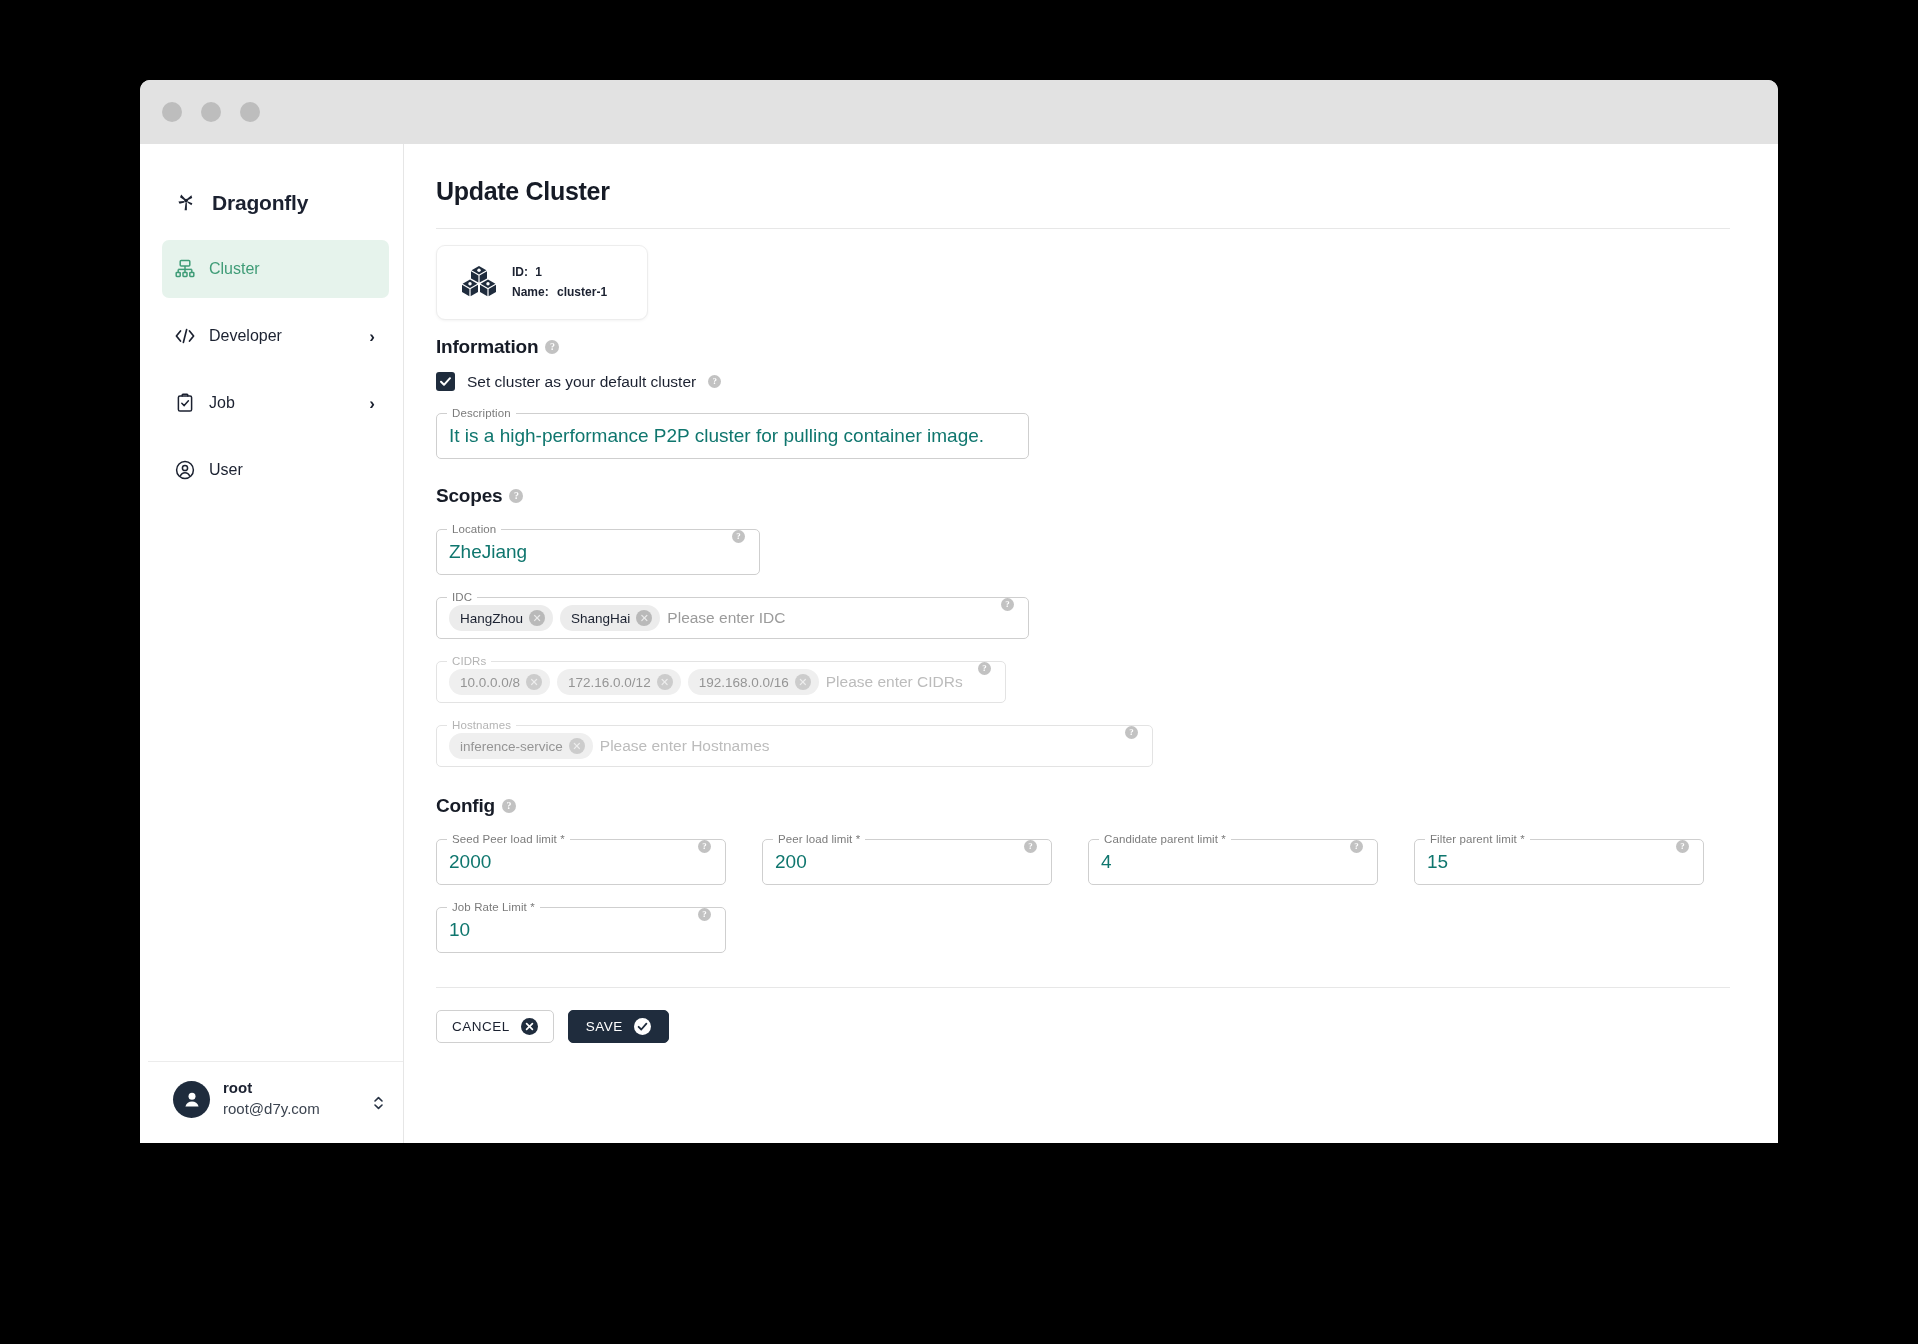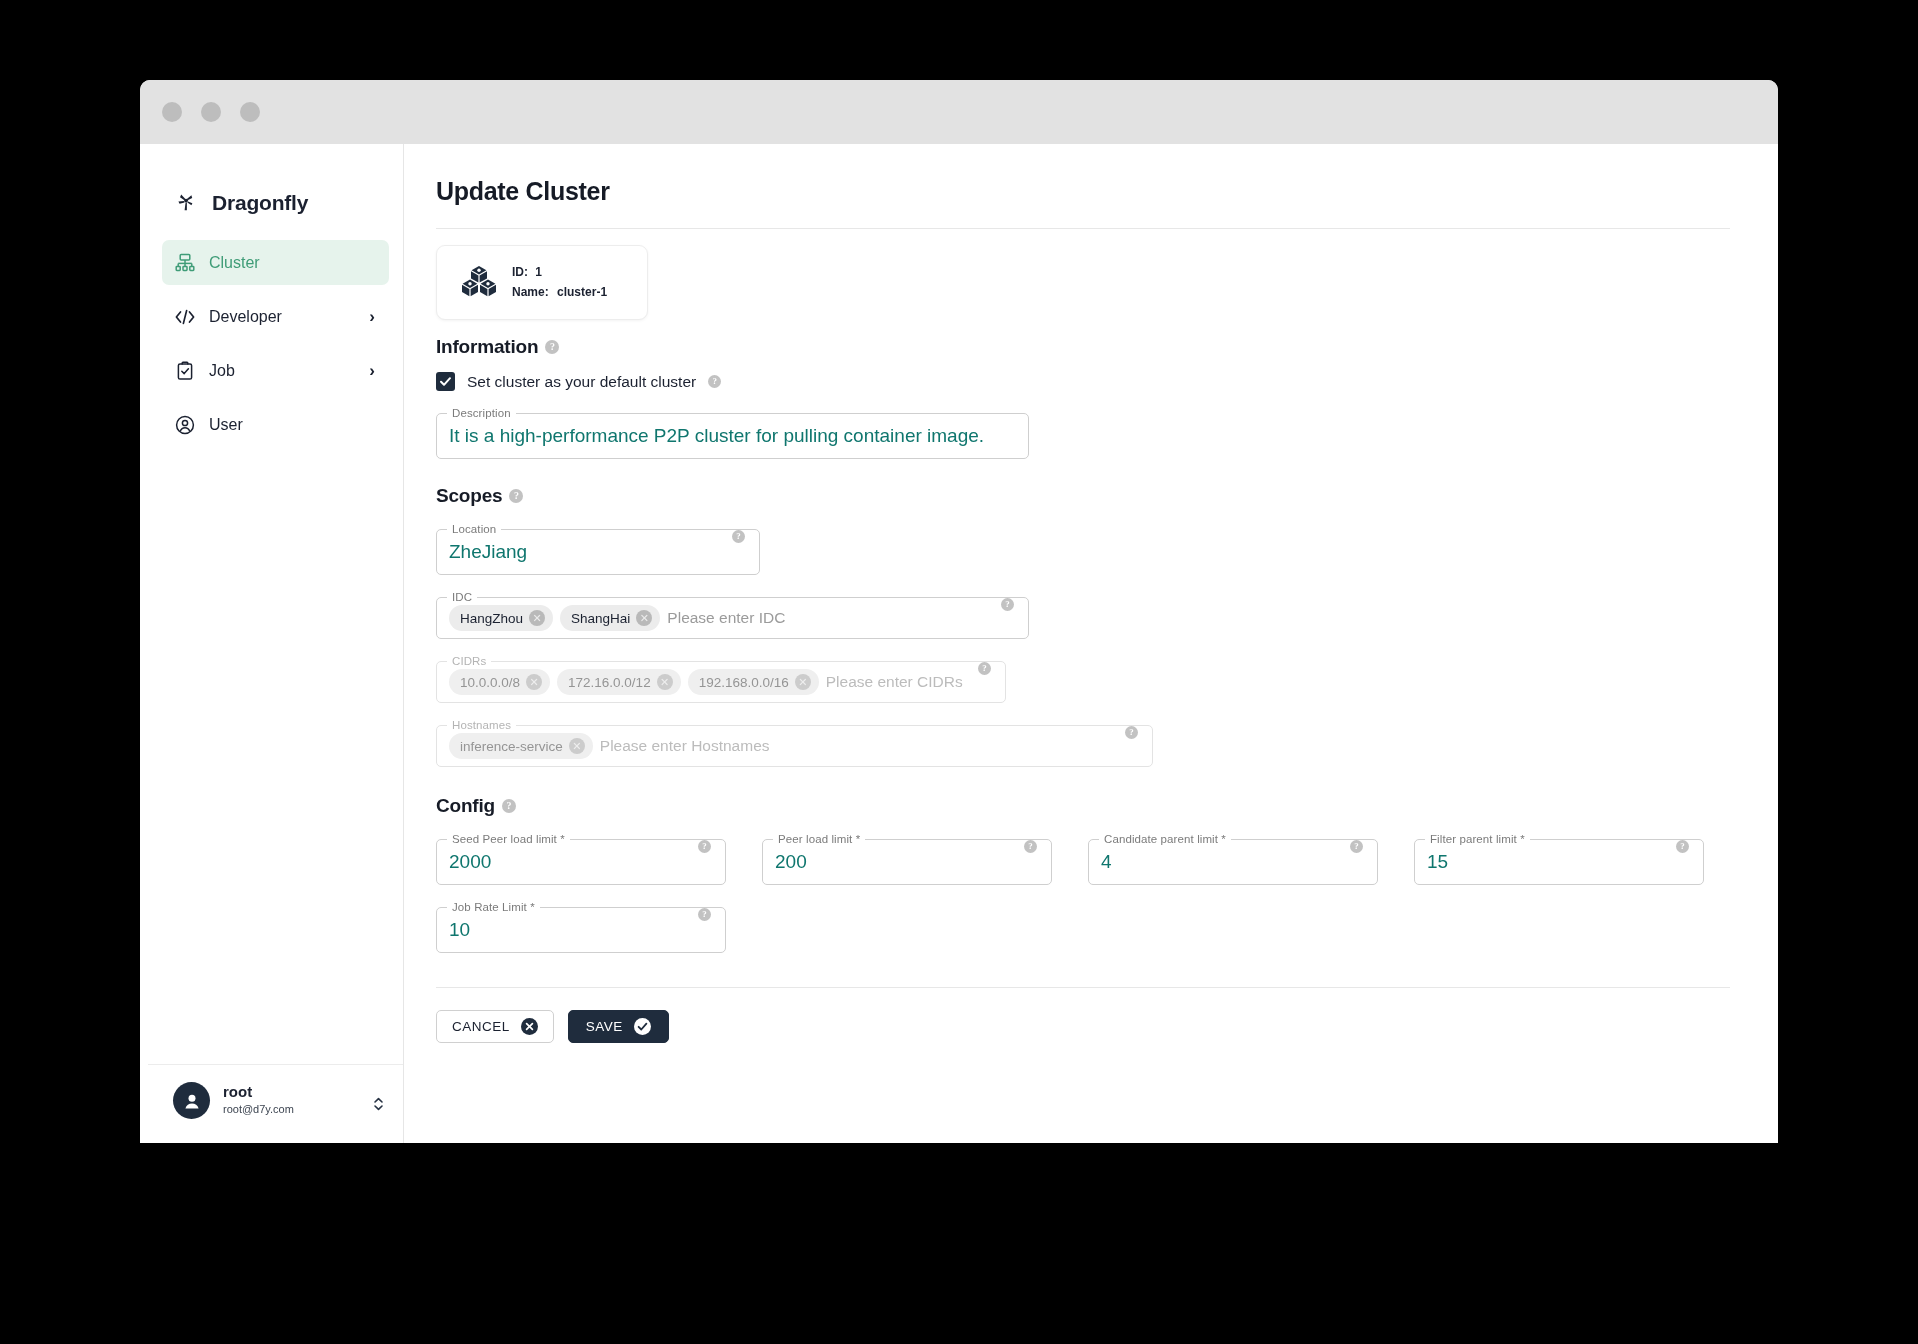--- a/index.html
+++ b/index.html
@@ -67,21 +67,21 @@
     color: #1b2130;
     letter-spacing: -0.2px;
   }
 
   .nav { margin-top: 12px; padding: 0 14px; }
 
   .nav-item {
     display: flex;
     align-items: center;
     gap: 13px;
-    height: 45px;
+    height: 58px;
     padding: 0 12px;
     border-radius: 7px;
     color: #1b2130;
     font-size: 16px;
     cursor: pointer;
     margin-bottom: 9px;
     position: relative;
   }
   .nav-item.active {
     background: #e6f3ec;
@@ -108,21 +108,21 @@
     position: relative;
   }
   .avatar {
     width: 37px; height: 37px;
     border-radius: 50%;
     background: #1f2c3d;
     flex: none;
     display: flex; align-items: center; justify-content: center;
   }
   .user-name { font-size: 15px; font-weight: bold; color: #1b2130; line-height: 1.25; }
-  .user-mail { font-size: 11px; color: #3c4450; line-height: 1.4; }
+  .user-mail { font-size: 15px; color: #3c4450; line-height: 1.4; }
   .updown {
     position: absolute; right: 18px; top: 50%;
     transform: translateY(-50%);
     display: flex; flex-direction: column;
     gap: 4px; color: #273243;
   }
 
   
   .main {
     flex: 1;

